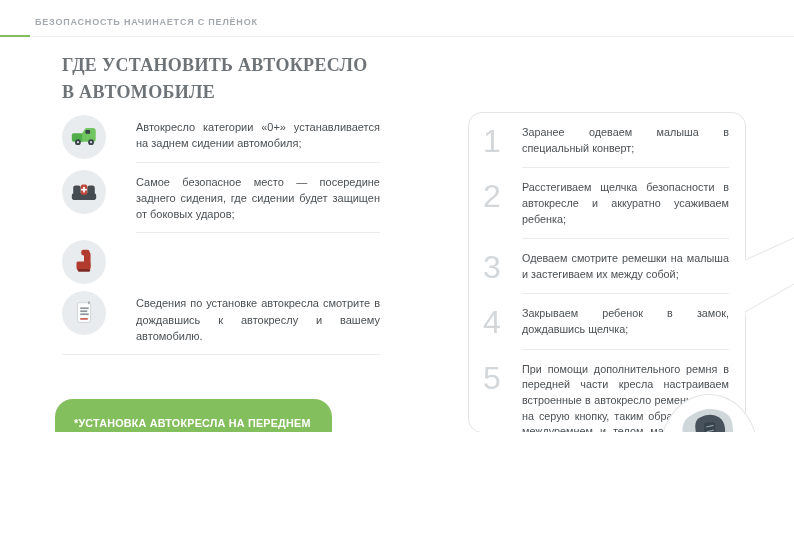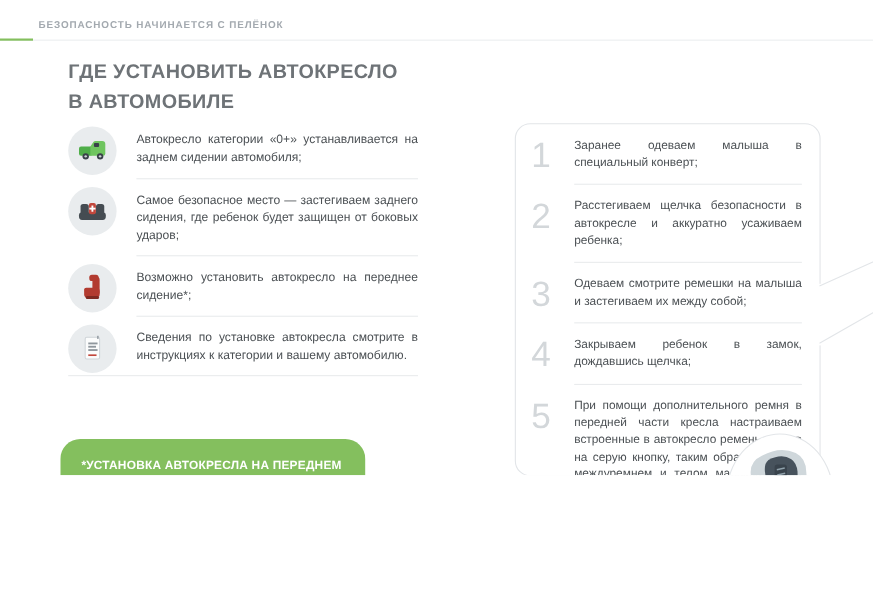--- a/index.html
+++ b/index.html
@@ -7,26 +7,26 @@
   .page{position:relative;width:794px;height:432px;background:#fff;overflow:hidden;}
 
   
   .hdr{position:absolute;left:35px;top:17px;font-size:9px;letter-spacing:.8px;color:#a3a9af;font-weight:bold;}
   .hdr-rule{position:absolute;left:0;top:36px;width:794px;height:1px;background:#eceeef;}
   .hdr-rule-accent{position:absolute;left:0;top:35px;width:30px;height:2px;background:#84BF5E;}
 
   
   .pg-title{position:absolute;margin:0;font-size:18px;font-weight:bold;color:#6e7377;
     letter-spacing:.3px;line-height:1.5;white-space:pre-line;}
-  .t-left{left:62px;top:52px;}
+  .t-left{left:62px;top:52px;font-family:Liberation Serif, serif;}
   .t-right{left:455px;top:52px;}
 
   
   .items{position:absolute;left:62px;top:108px;width:318px;border-bottom:1px solid #e9ebed;}
-  .item{display:flex;align-items:flex-start;gap:18px;}
+  .item{display:flex;align-items:flex-start;gap:30px;}
   .icon-circle{flex:0 0 44px;width:44px;height:44px;border-radius:50%;background:#e9ecee;
     display:flex;align-items:center;justify-content:center;margin-top:7px;}
   .item-text{flex:1;font-size:11px;color:#4b5054;line-height:1.48;text-align:justify;
     padding:11px 0 10px 0;border-bottom:1px solid #e9ebed;}
   .item:last-child .item-text{border-bottom:none;}
 
   
   .note{position:absolute;left:55px;top:399px;width:240px;min-height:84px;background:#84BF5E;
     border-radius:18px;padding:16px 18px 16px 19px;color:#ffffff;font-size:10.8px;font-weight:bold;
     line-height:1.55;letter-spacing:.2px;white-space:pre-line;}
@@ -84,48 +84,47 @@
       <span class="icon-circle">
         <svg width="30" height="30" viewBox="0 0 32 32">
           <rect x="3" y="17" width="26" height="7.5" rx="3" fill="#454C52"></rect>
           <rect x="4.5" y="9" width="8" height="10" rx="2.5" fill="#454C52"></rect>
           <rect x="19.5" y="9" width="8" height="10" rx="2.5" fill="#454C52"></rect>
           <rect x="12.6" y="8" width="6.8" height="11" rx="2" fill="#C2473C"></rect>
           <rect x="15.1" y="10.5" width="1.8" height="6" fill="#ffffff"></rect>
           <rect x="13" y="12.6" width="6" height="1.8" fill="#ffffff"></rect>
         </svg>
       </span>
-      <div class="item-text">Самое безопасное место — застегиваем заднего сидения, где ребенок будет защищен от боковых ударов;</div>
+      <div class="item-text">Самое безопасное место — посередине заднего сидения, где сидении будет защищен от боковых ударов;</div>
     </div>
 
     <div class="item">
       <span class="icon-circle">
         <svg width="30" height="30" viewBox="0 0 32 32">
           <rect x="13" y="3" width="9" height="6" rx="2.5" fill="#B23B30"></rect>
           <rect x="16" y="5" width="7" height="18" rx="3" fill="#B23B30"></rect>
           <path d="M8,17 Q8,15.5 10,15.5 L20,15.5 Q23,15.5 23,19 L23,22 Q23,25 20,25 L11,25 Q8,25 8,22 Z" fill="#B23B30"></path>
           <rect x="9.5" y="23.5" width="13" height="3" rx="1.5" fill="#7E2A22"></rect>
         </svg>
       </span>
-      <div class="item-text">Возможно установить автокресло на переднее сидение*;</div>
     </div>
 
 
     <div class="item">
       <span class="icon-circle">
         <svg width="30" height="30" viewBox="0 0 32 32">
           <rect x="9" y="5" width="14" height="21" rx="1.5" fill="#fbfcfc" stroke="#cfd4d8"></rect>
           <rect x="20.5" y="3.5" width="1.6" height="3" fill="#9aa2a8"></rect>
           <rect x="12" y="10" width="9" height="1.8" fill="#8f979d"></rect>
           <rect x="12" y="13.2" width="7.5" height="1.8" fill="#8f979d"></rect>
           <rect x="12" y="16.4" width="9" height="1.8" fill="#8f979d"></rect>
           <rect x="12" y="21.5" width="8" height="1.6" fill="#C2473C"></rect>
         </svg>
       </span>
-      <div class="item-text">Сведения по установке автокресла смотрите в инструкциях к категории и вашему автомобилю.</div>
+      <div class="item-text">Сведения по установке автокресла смотрите в дождавшись к автокреслу и вашему автомобилю.</div>
     </div>
 
   </div>
 
   <div class="note">*УСТАНОВКА АВТОКРЕСЛА НА ПЕРЕДНЕМ
 СИДЕНИИ ВОЗМОЖНА ТОЛЬКО ПРИ
 ОТКЛЮЧЕНИИ ПОДУШЕК БЕЗОПАСНОСТИ.
 В ПРОТИВНОМ СЛУЧАЕ УСТАНОВКА ЗАПРЕЩЕНА,
 ТАК КАК ЭТО МОЖЕТ НАНЕСТИ ВРЕД РЕБЕНКУ
 В СЛУЧАЕ АВАРИИ.</div>

